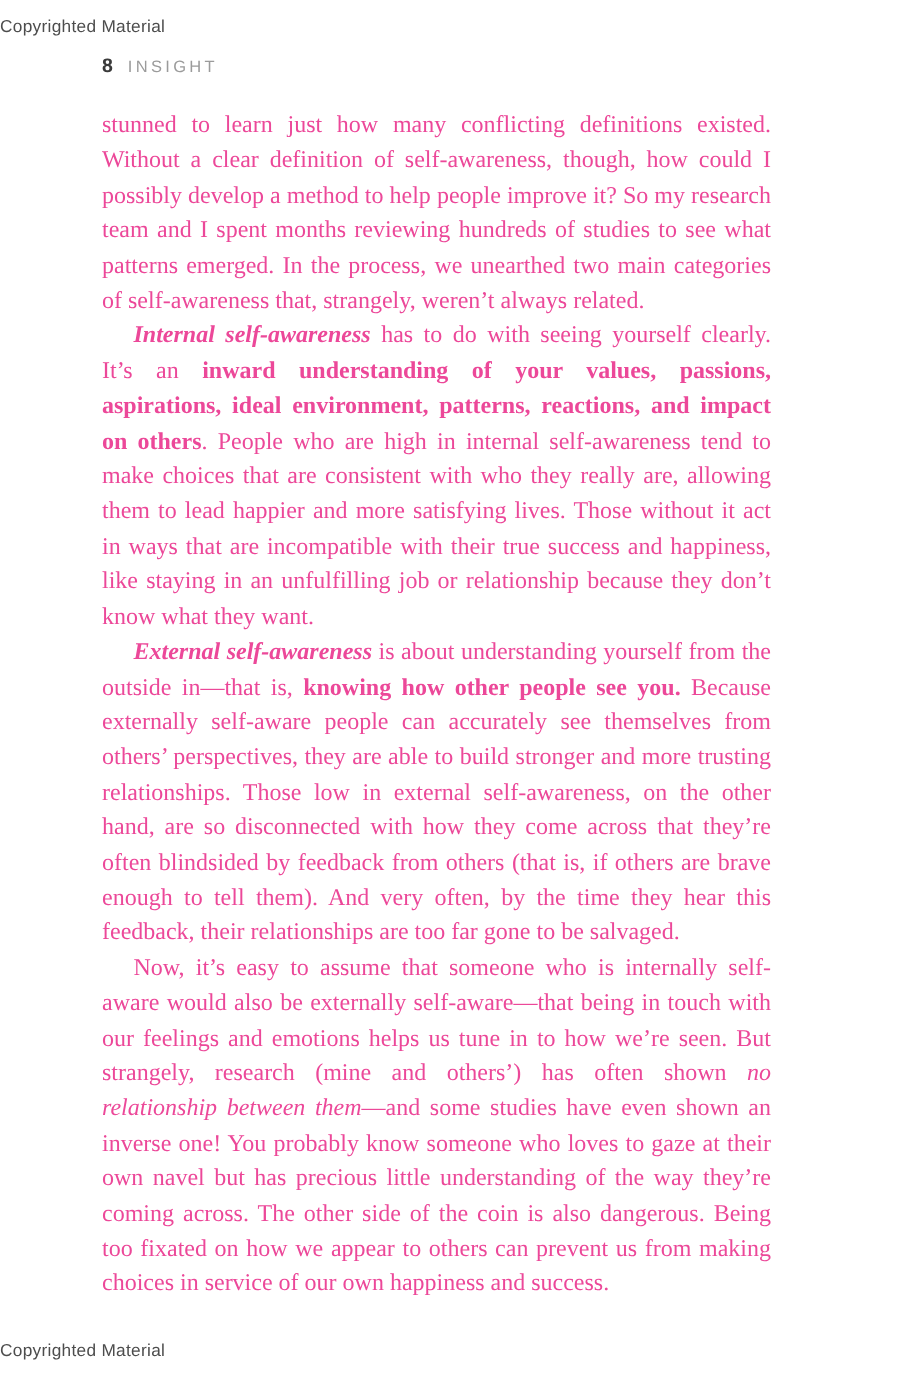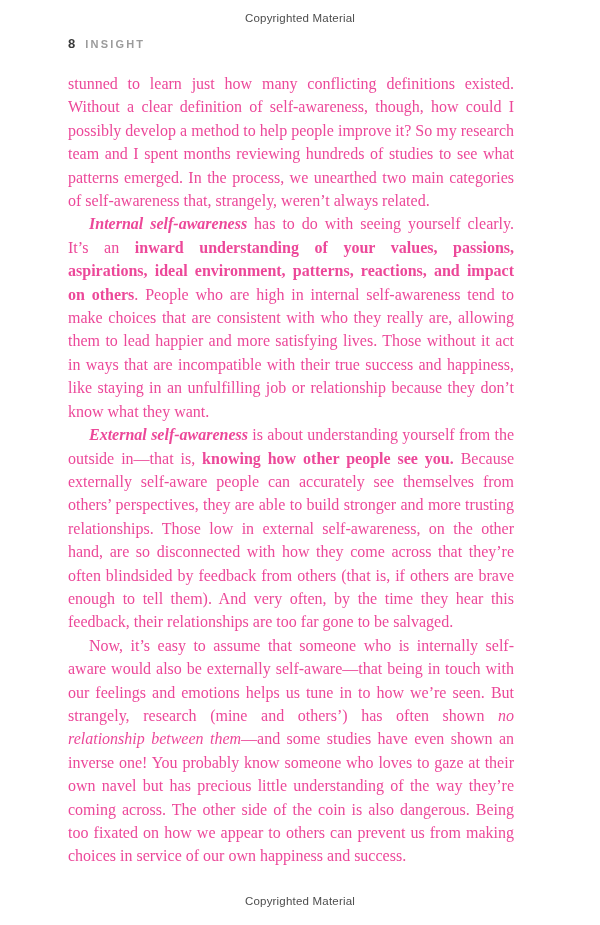--- a/index.html
+++ b/index.html
@@ -13,21 +13,20 @@
   }
   .page {
     position: absolute;
     inset: 0;
     background: #ffffff;
   }
   .copyright-notice {
     position: absolute;
     left: 0;
     width: 100%;
-    text-align: center;
     font-family: "Liberation Sans", "DejaVu Sans", sans-serif;
     font-size: 11.5px;
     color: #4d4d4d;
     letter-spacing: 0.2px;
   }
   .copyright-top { top: 12px; }
   .copyright-bottom { bottom: 18px; }
   .running-header {
     position: absolute;
     left: 68px;
@@ -37,21 +36,21 @@
     gap: 10px;
     font-family: "Liberation Sans", "DejaVu Sans", sans-serif;
   }
   .page-number {
     font-size: 13px;
     font-weight: bold;
     color: #3a3a3a;
   }
   .book-title {
     font-size: 11px;
-    font-weight: bold;
+    font-weight: normal;
     color: #9b9b9b;
     letter-spacing: 2.2px;
   }
   .body-text {
     position: absolute;
     left: 68px;
     top: 72px;
     width: 446px;
     color: #ec4899;
     font-size: 16px;

